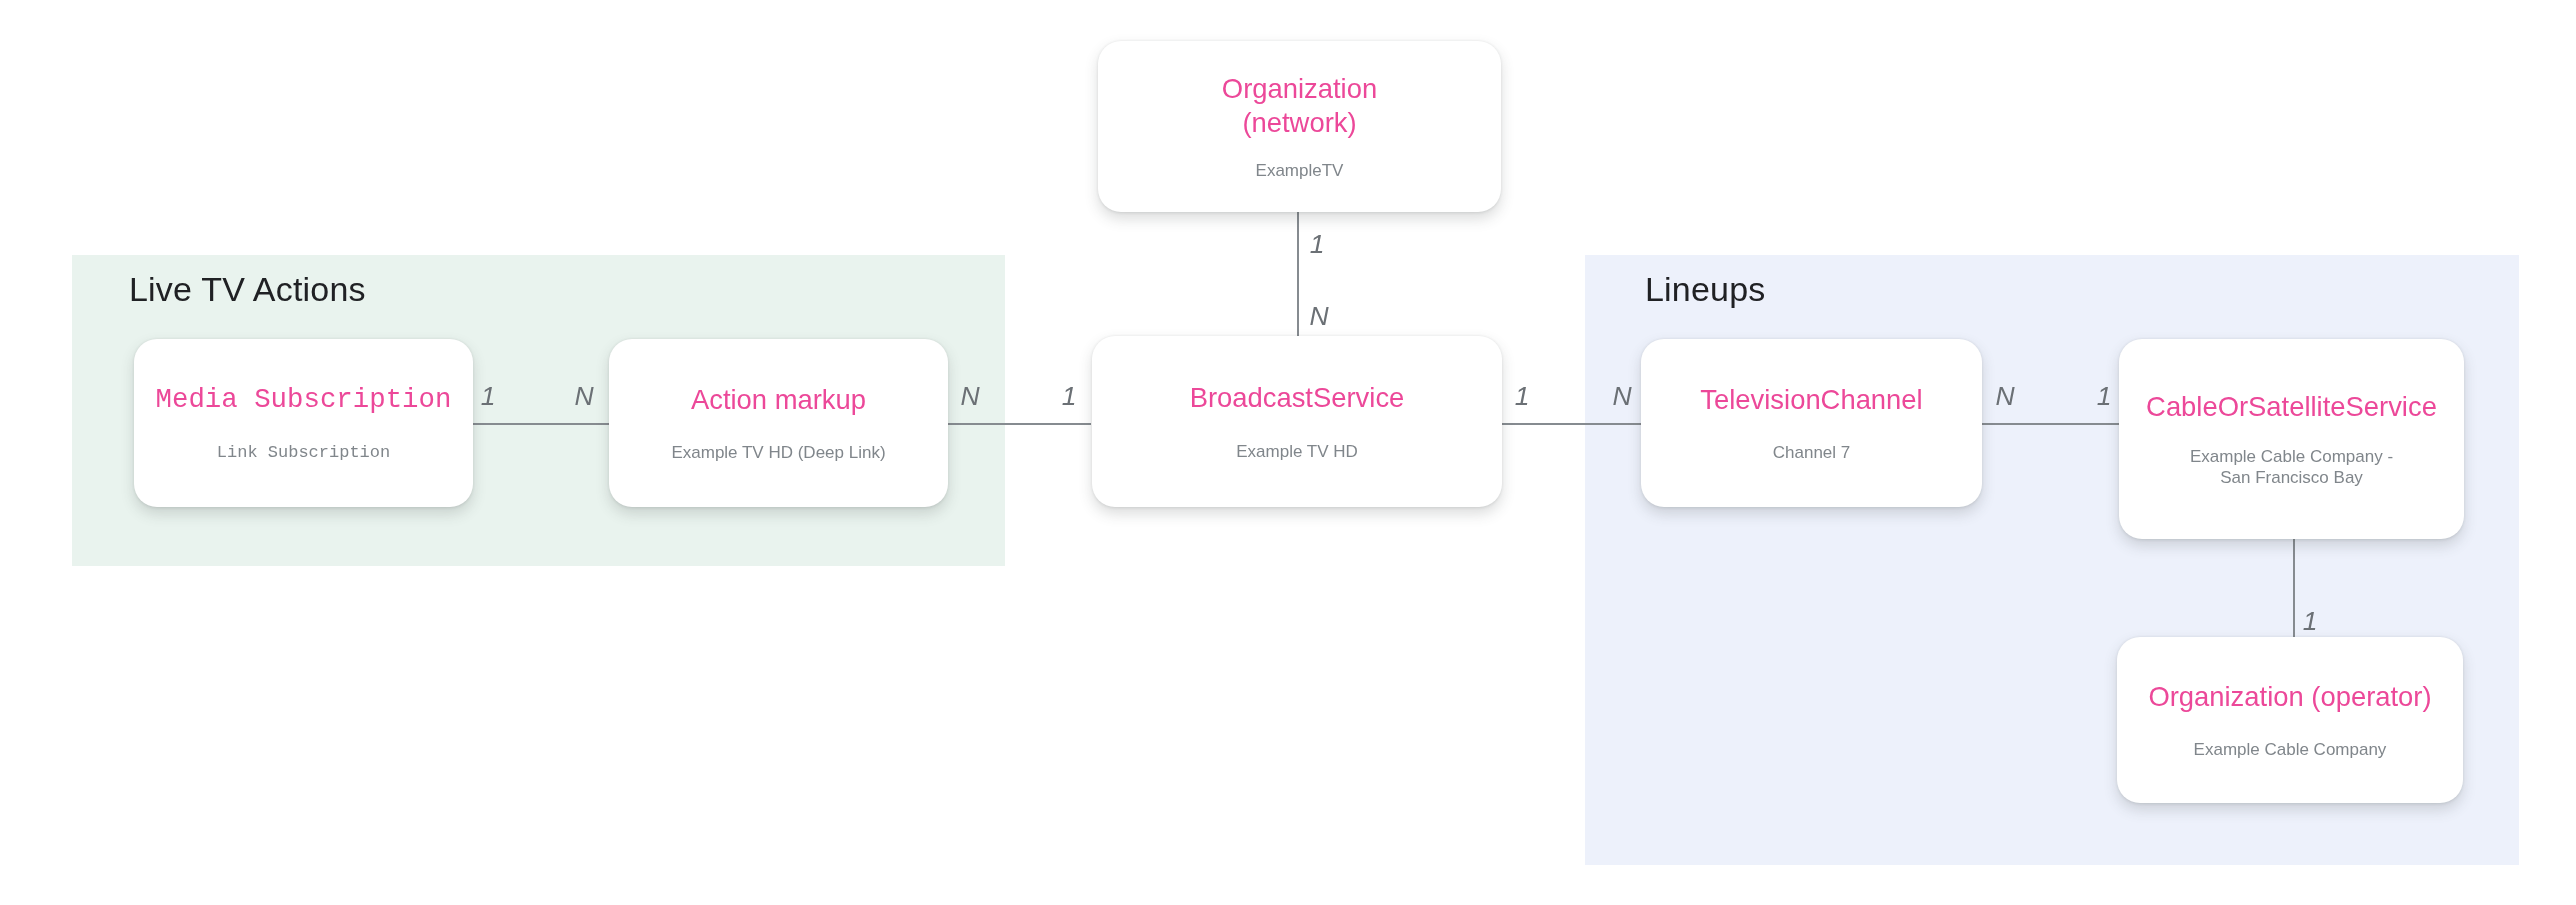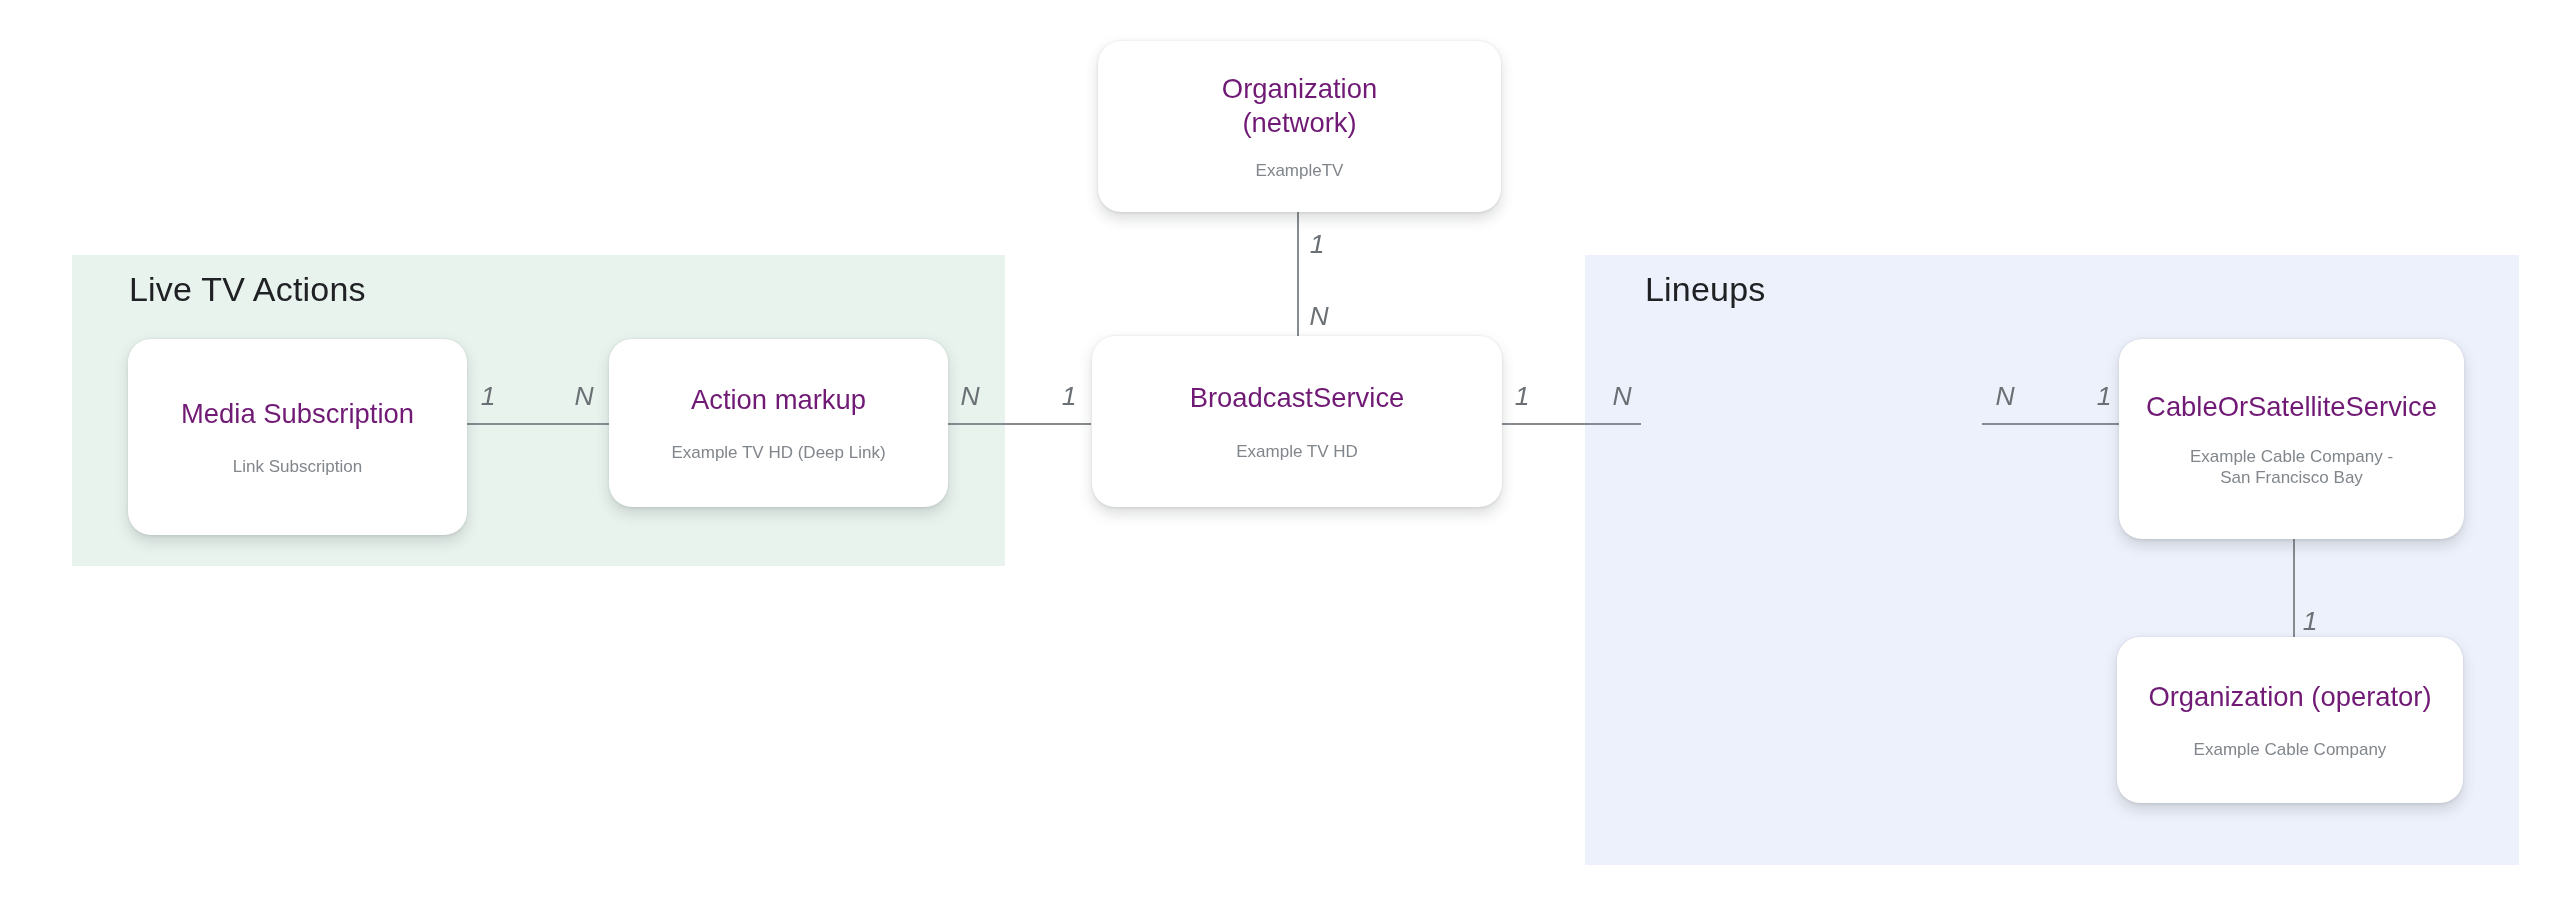--- a/index.html
+++ b/index.html
@@ -39,31 +39,31 @@
     align-items: center;
     justify-content: center;
     gap: 25px;
     text-align: center;
     box-sizing: border-box;
     padding: 8.8px 16px;
   }
   .card-title {
     font-size: 27.4px;
     line-height: 1.26;
-    color: #701a75;
+    color: #ec4899;
     white-space: pre-line;
   }
   .card-sub {
     font-size: 17px;
     line-height: 1.24;
     color: #80868B;
     white-space: pre-line;
   }
   .n0 { left: 1098px; top: 41px;  width: 403px; height: 171px; gap: 19.5px; }
-  .n1 { left: 128px;  top: 339px; width: 339px; height: 196px; }
+  .n1 { left: 134px;  top: 339px; width: 339px; height: 168px; font-family: Liberation Mono, monospace; }
   .n2 { left: 609px;  top: 339px; width: 339px; height: 168px; text-align: center; }
   .n3 { left: 1092px; top: 336px; width: 410px; height: 171px; }
   .n4 { left: 1641px; top: 339px; width: 341px; height: 168px; }
   .n5 { left: 2119px; top: 339px; width: 345px; height: 200px; gap: 22px; }
   .n6 { left: 2117px; top: 637px; width: 346px; height: 166px; }
 
   
   .edge { position: absolute; background: #868B90; }
   .eh { height: 1.8px; }
   .ev { width: 1.8px; }
@@ -141,20 +141,24 @@
   <div class="card n2">
     <div class="card-title">Action markup</div>
     <div class="card-sub">Example TV HD (Deep Link)</div>
   </div>
 
   <div class="card n3">
     <div class="card-title">BroadcastService</div>
     <div class="card-sub">Example TV HD</div>
   </div>
 
+  <div class="card n4">
+    <div class="card-title">TelevisionChannel</div>
+    <div class="card-sub">Channel 7</div>
+  </div>
 
   <div class="card n5">
     <div class="card-title">CableOrSatelliteService</div>
     <div class="card-sub">Example Cable Company -
 San Francisco Bay</div>
   </div>
 
   <div class="card n6">
     <div class="card-title">Organization (operator)</div>
     <div class="card-sub">Example Cable Company</div>

